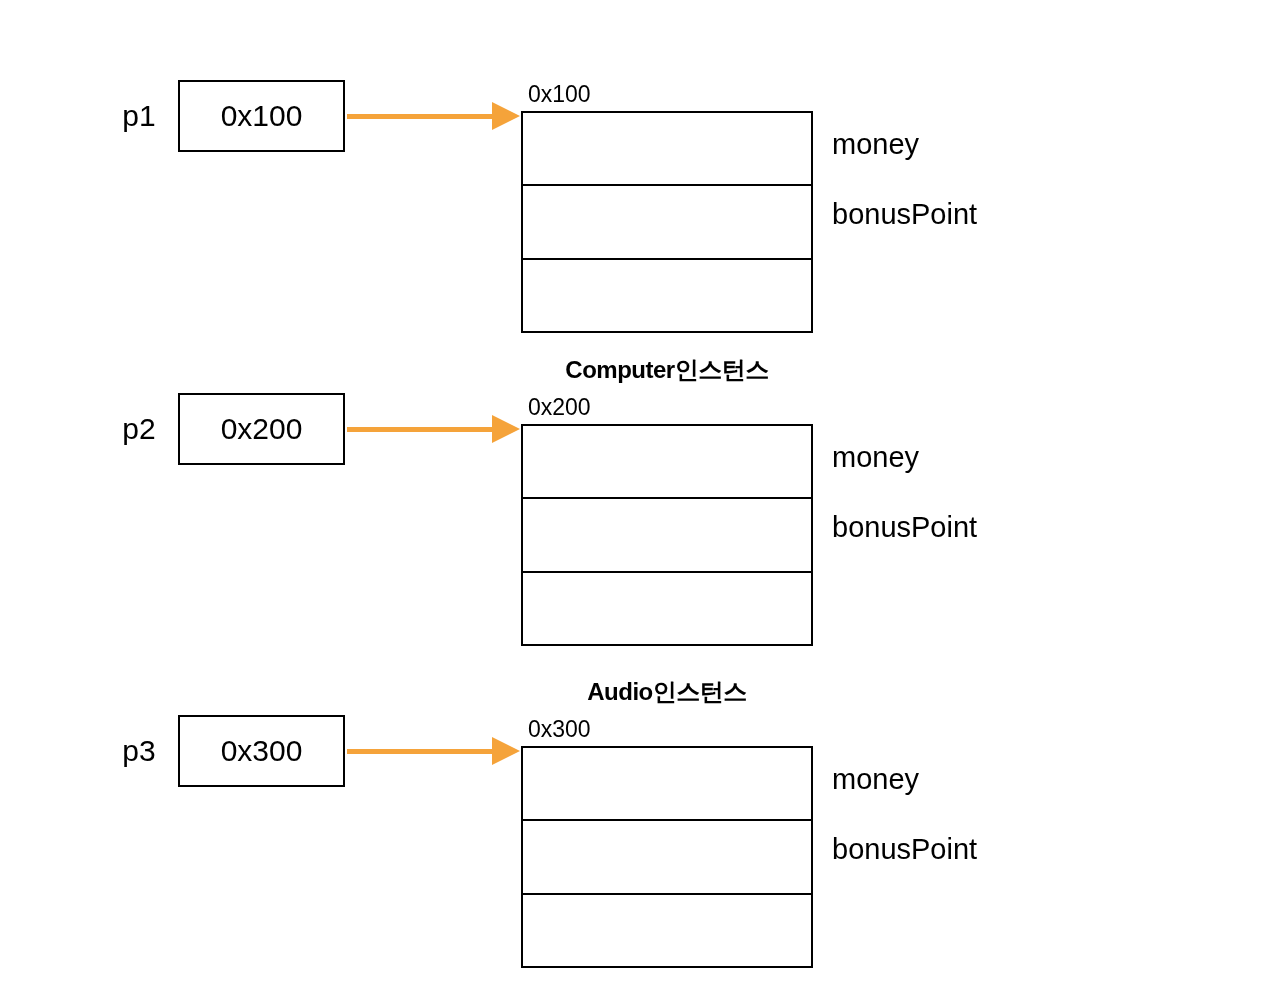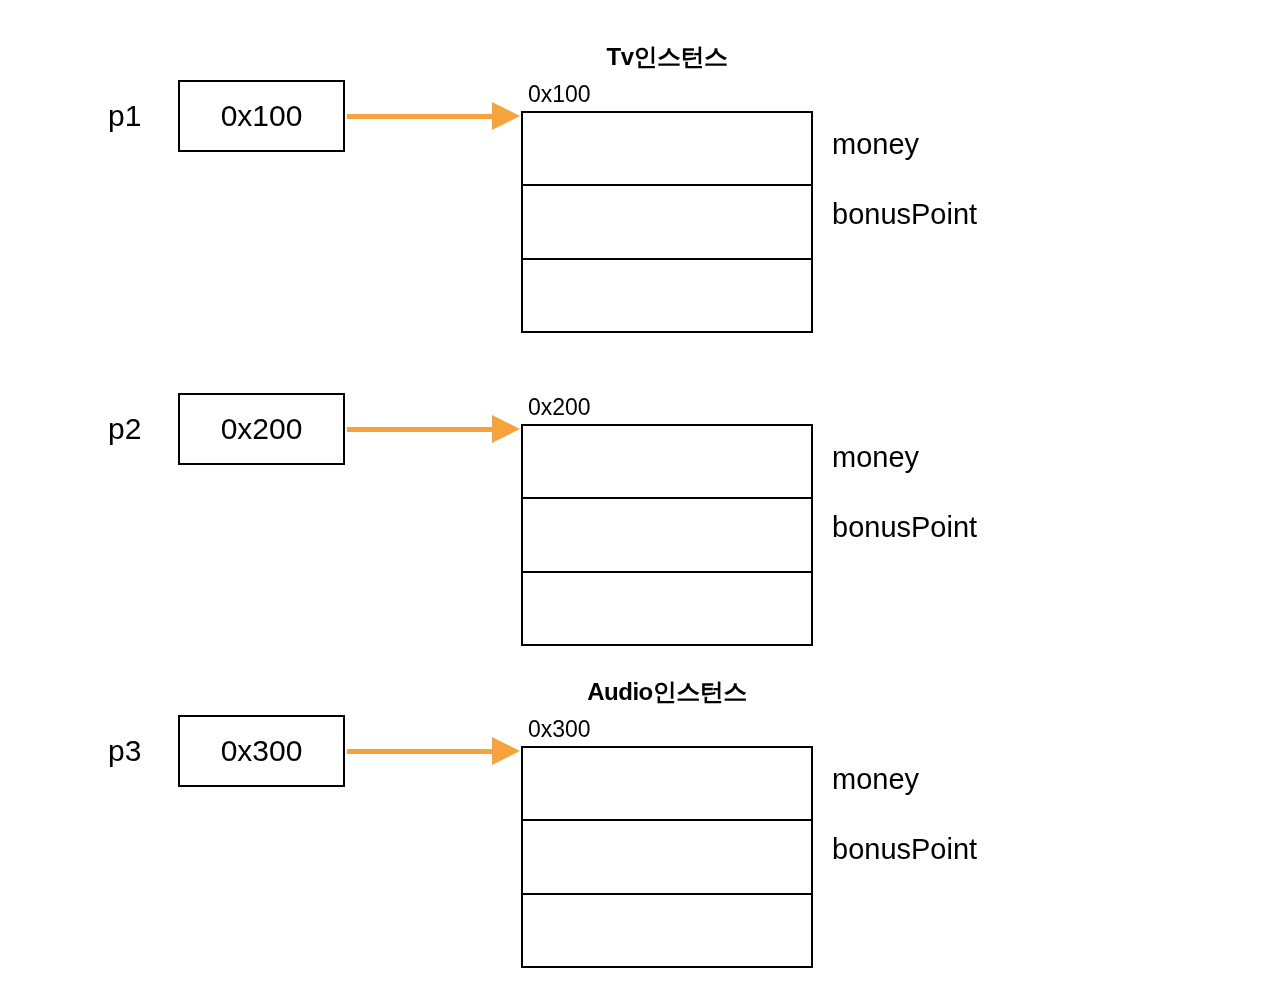--- a/index.html
+++ b/index.html
@@ -41,21 +41,21 @@
     font-weight: 700;
     letter-spacing: -0.5px;
   }
   .pointer-name {
     position: absolute;
     left: 108px;
     top: 35px;
     width: 62px;
     height: 72px;
     line-height: 72px;
-    text-align: left;
+    text-align: center;
     font-size: 30px;
   }
   .pointer-box {
     position: absolute;
     left: 178px;
     top: 35px;
     width: 167px;
     height: 72px;
     border: 2px solid var(--border-color);
     display: flex;
@@ -124,40 +124,40 @@
   }
   .field-money { top: 62px; }
   .field-bonus { top: 132px; }
 </style>
 </head>
 <body>
 
 <div class="canvas">
 
   <div class="block block-1">
-    <div class="instance-title">Tv인스턴스</div>
     <div class="pointer-name">p1</div>
     <div class="pointer-box">
       <span>0x100</span>
     </div>
     <div class="arrow">
       <div class="arrow-shaft"></div>
       <div class="arrow-head"></div>
     </div>
     <div class="address-label">0x100</div>
     <div class="instance-table">
       <div class="trow"></div>
       <div class="trow"></div>
       <div class="trow"></div>
     </div>
     <div class="field-label field-money">money</div>
     <div class="field-label field-bonus">bonusPoint</div>
   </div>
 
   <div class="block block-2">
+    <div class="instance-title">Computer인스턴스</div>
     <div class="pointer-name">p2</div>
     <div class="pointer-box">
       <span>0x200</span>
     </div>
     <div class="arrow">
       <div class="arrow-shaft"></div>
       <div class="arrow-head"></div>
     </div>
     <div class="address-label">0x200</div>
     <div class="instance-table">

